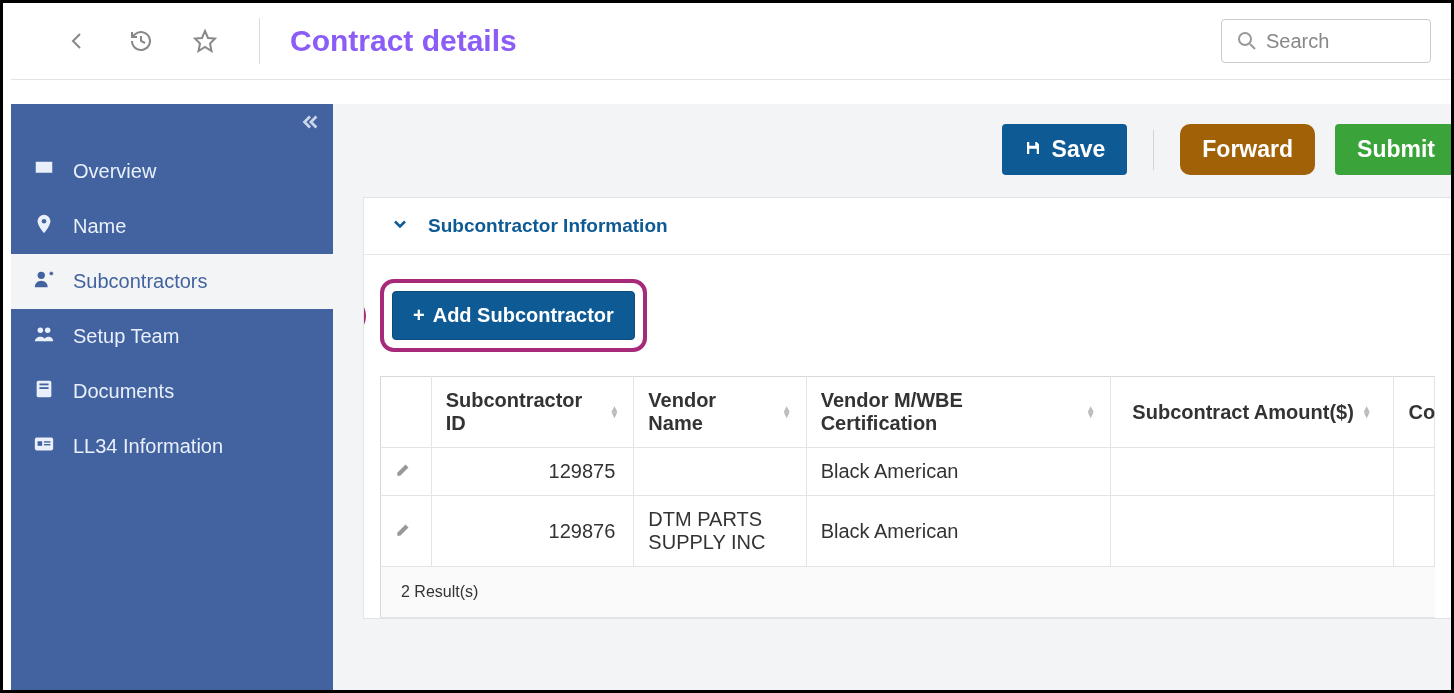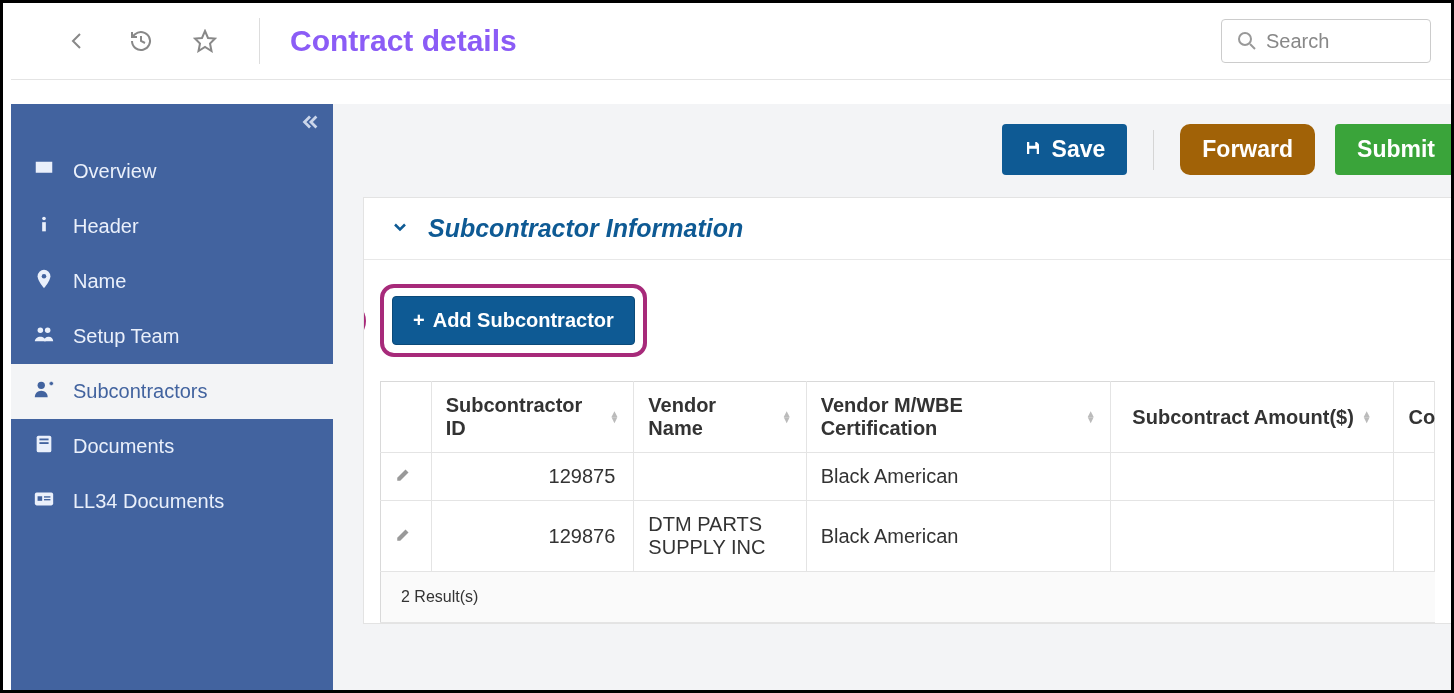--- a/index.html
+++ b/index.html
@@ -36,21 +36,21 @@
   .btn-blue { background: #0e5a94; }
   .btn-orange { background: #a16207; border-radius: 10px; }
   .btn-green { background: #3aa43a; }
   .actionbar .vrule { width: 1px; height: 40px; background: #d5d5d5; margin: 0 6px; }
   .btn svg { width: 18px; height: 18px; fill: #fff; }
 
   .panel { background: #fff; margin: 0 0 0 30px; border: 1px solid #e3e3e3; border-right: none; overflow: hidden; }
   .panel-head { display: flex; align-items: center; gap: 18px; padding: 16px 26px; border-bottom: 1px solid #e8e8e8; }
   .panel-head .chev { color: #0e5a94; }
   .panel-head .chev svg { width: 20px; height: 20px; stroke: currentColor; fill: none; stroke-width: 3; }
-  .panel-title { font-size: 25px; font-weight: 700; color: #0e5a94; font-style: italic; }
+  .panel-title { font-size: 19px; font-weight: 700; color: #0e5a94; }
 
   .panel-body { padding: 24px 16px 0 16px; }
 
   .add-wrap { border: 4px solid #a72a7a; border-radius: 14px; display: inline-block; padding: 8px; position: relative; }
   .callout-badge { position: absolute; left: -58px; top: 50%; transform: translateY(-50%); width: 40px; height: 40px; border-radius: 50%; background: #a72a7a; color: #fff; display: flex; align-items: center; justify-content: center; font-size: 20px; font-weight: 700; }
   .add-btn { background: #0e5a94; color: #fff; border: 1px solid #0b4a79; border-radius: 4px; padding: 12px 20px; font-size: 20px; font-weight: 600; display: inline-flex; align-items: center; gap: 8px; cursor: pointer; }
 
   .table { width: 100%; border: 1px solid #d9d9d9; border-right: none; border-collapse: collapse; margin-top: 24px; table-layout: fixed; }
   .table th, .table td { border-right: 1px solid #e4e4e4; border-bottom: 1px solid #e4e4e4; padding: 12px 14px; font-size: 20px; text-align: left; vertical-align: middle; }
   .table th { font-weight: 600; color: #333; position: relative; }
@@ -115,65 +115,58 @@
       </span>
 
       <div class="side-item">
         <span><svg viewBox="0 0 24 24">
               <path d="M3 4h18v12H3z M8 20h8 M12 16v4"></path>
             </svg></span>
         <span>Overview</span>
       </div>
       <div class="side-item">
         <span><svg viewBox="0 0 24 24">
-              <circle cx="12" cy="6" r="2"></circle>
-              <rect x="10" y="10" width="4" height="10"></rect>
-            </svg></span>
-        <span>Header</span>
-      </div>
-      <div class="side-item">
-        <span><svg viewBox="0 0 24 24">
               <path d="M12 2a7 7 0 0 1 7 7c0 5-7 13-7 13S5 14 5 9a7 7 0 0 1 7-7z"></path>
               <circle cx="12" cy="9" r="2.5" fill="#42639f"></circle>
             </svg></span>
         <span>Name</span>
+      </div>
+      <div class="side-item active">
+        <span><svg viewBox="0 0 24 24">
+              <circle cx="9" cy="8" r="4"></circle>
+              <path d="M2 21c0-4 3-7 7-7s7 3 7 7"></path>
+              <path d="M18 6h4M20 4v4" stroke="#42639f" stroke-width="2"></path>
+            </svg></span>
+        <span>Subcontractors</span>
       </div>
       <div class="side-item">
         <span><svg viewBox="0 0 24 24">
               <circle cx="8" cy="8" r="3"></circle>
               <circle cx="16" cy="8" r="3"></circle>
               <path d="M2 20c0-3 3-5 6-5s6 2 6 5"></path>
               <path d="M12 20c0-3 2-5 5-5s5 2 5 5"></path>
             </svg></span>
         <span>Setup Team</span>
       </div>
-      <div class="side-item active">
-        <span><svg viewBox="0 0 24 24">
-              <circle cx="9" cy="8" r="4"></circle>
-              <path d="M2 21c0-4 3-7 7-7s7 3 7 7"></path>
-              <path d="M18 6h4M20 4v4" stroke="#42639f" stroke-width="2"></path>
-            </svg></span>
-        <span>Subcontractors</span>
-      </div>
       <div class="side-item">
         <span><svg viewBox="0 0 24 24">
               <rect x="4" y="3" width="16" height="18" rx="2"></rect>
               <rect x="7" y="6" width="10" height="2" fill="#42639f"></rect>
               <rect x="7" y="10" width="10" height="2" fill="#42639f"></rect>
             </svg></span>
         <span>Documents</span>
       </div>
       <div class="side-item">
         <span><svg viewBox="0 0 24 24">
               <rect x="2" y="5" width="20" height="14" rx="2"></rect>
               <rect x="5" y="9" width="5" height="5" fill="#42639f"></rect>
               <rect x="12" y="9" width="7" height="1.5" fill="#42639f"></rect>
               <rect x="12" y="12" width="7" height="1.5" fill="#42639f"></rect>
             </svg></span>
-        <span>LL34 Documents</span>
+        <span>LL34 Information</span>
       </div>
     </div>
 
     <div class="main">
       <div class="actionbar">
         <button class="btn btn-blue">
           <span><svg viewBox="0 0 24 24">
                 <path d="M4 4h13l3 3v13H4z"></path>
                 <rect x="7" y="4" width="8" height="5" fill="#0e5a94"></rect>
                 <rect x="7" y="13" width="10" height="7" fill="#0e5a94"></rect>

